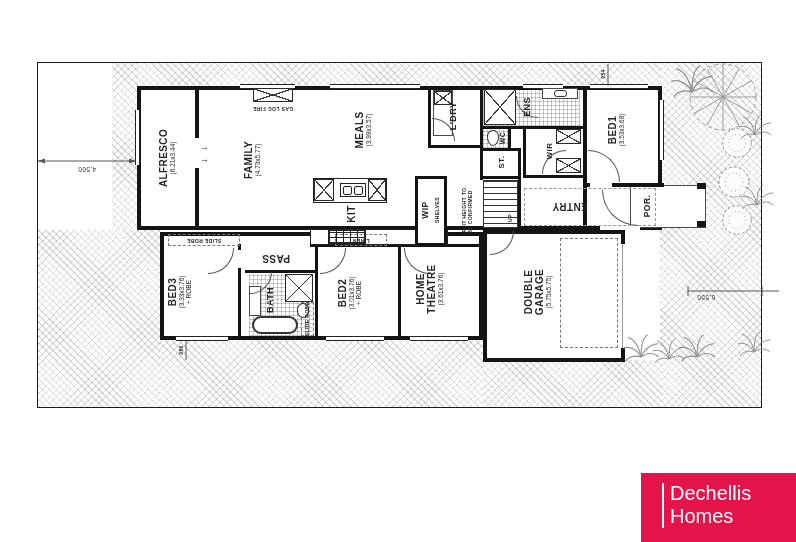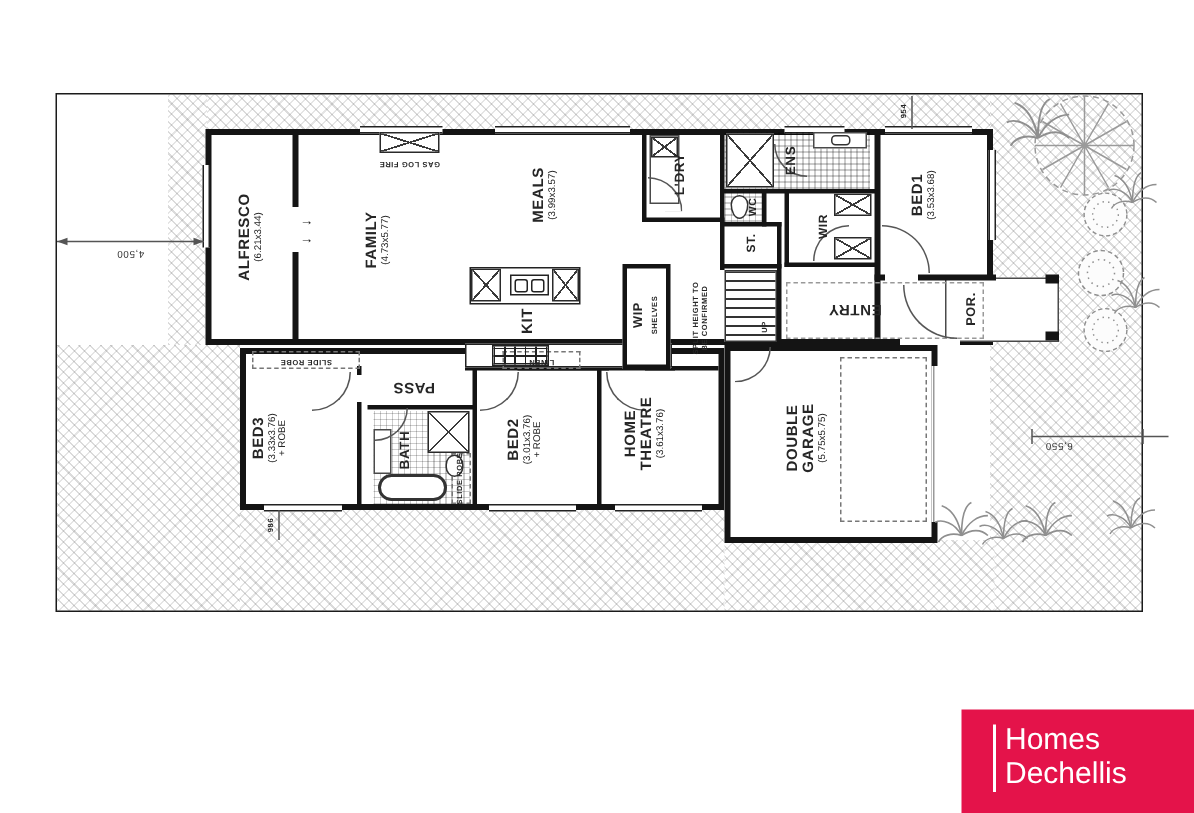--- a/index.html
+++ b/index.html
@@ -273,17 +273,17 @@
         <line x1="688" y1="286" x2="688" y2="296"></line>
         <line x1="608" y1="64" x2="608" y2="86"></line>
         <line x1="186" y1="340" x2="186" y2="360"></line>
       </g>
     </svg>
   </div>
 
   <div id="logo" style="background: rgb(228, 19, 74);">
     <div class="bar"></div>
     <div class="ltxt">
+      <div>Dechellis</div>
       <div>Homes</div>
-      <div>Dechellis</div>
     </div>
   </div>
 </div>
 
 </body></html>

